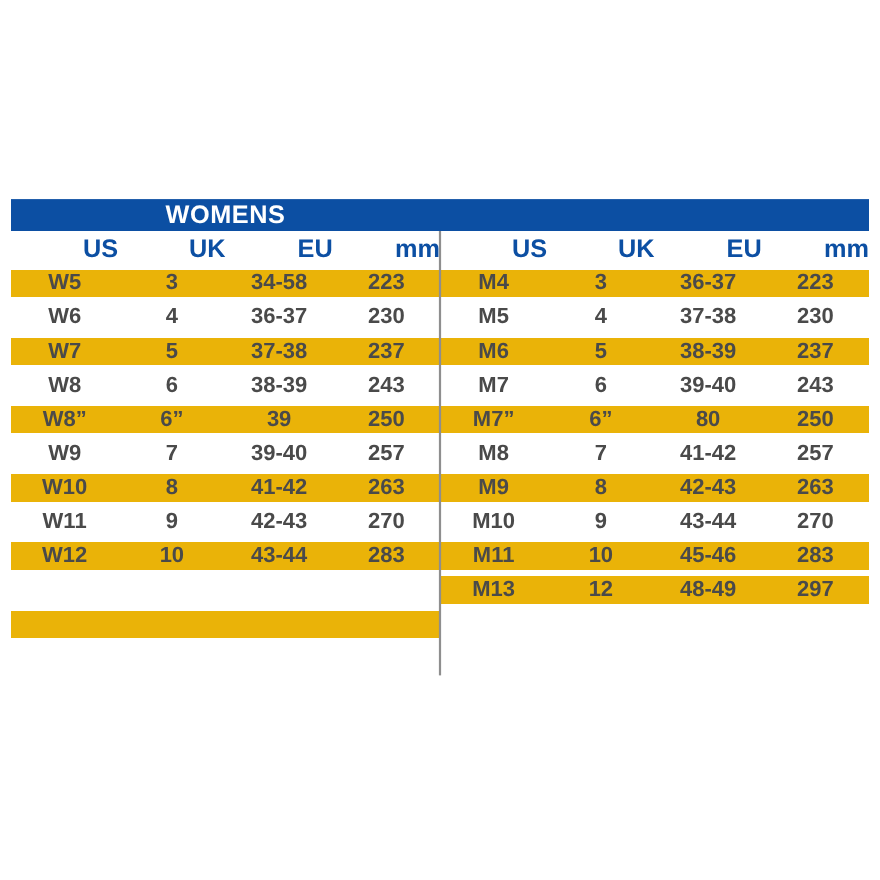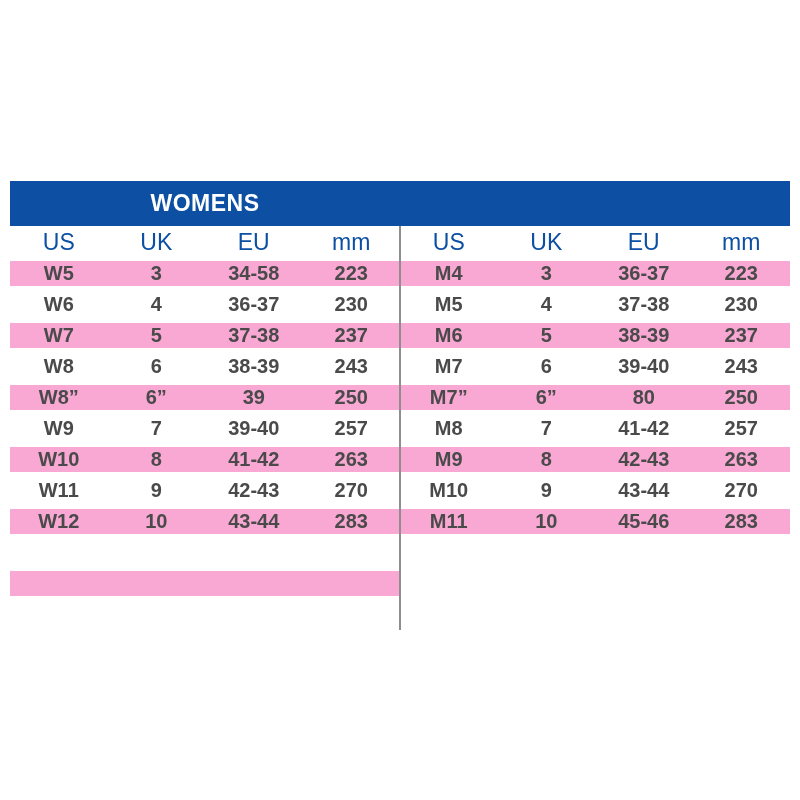--- a/index.html
+++ b/index.html
@@ -13,21 +13,21 @@
     overflow: hidden;
   }
   .size-chart {
     position: absolute;
     left: 10px;
     top: 181px;
     width: 780px;
   }
   .titlebar {
     display: flex;
-    height: 45px;
+    height: 29px;
     background: #0C4FA3;
   }
   .titlebar .half-title {
     width: 50%;
     display: flex;
     align-items: center;
     justify-content: center;
     color: #ffffff;
     font-weight: bold;
     font-size: 23px;
@@ -41,33 +41,33 @@
     width: 50%;
   }
   .colhead {
     display: flex;
     height: 32px;
     align-items: center;
     background: #ffffff;
   }
   .colhead .cell {
     width: 25%;
-    text-align: center;
+    text-align: right;
     color: #0C4FA3;
-    font-weight: normal;
+    font-weight: bold;
     font-size: 23px;
   }
   .row {
     display: flex;
     height: 31px;
     align-items: center;
     box-sizing: border-box;
   }
   .row.gray {
-    background: #f9a8d4;
+    background: #eab308;
     background-clip: content-box;
     padding: 3px 0;
   }
   .row .cell {
     width: 25%;
     text-align: center;
     color: #4A4A4A;
     font-weight: bold;
     font-size: 20px;
   }
@@ -229,19 +229,25 @@
             <div class="cell">9</div>
             <div class="cell">43-44</div>
             <div class="cell">270</div>
           </div>
           <div class="row gray">
             <div class="cell">M11</div>
             <div class="cell">10</div>
             <div class="cell">45-46</div>
             <div class="cell">283</div>
           </div>
+          <div class="row gray">
+            <div class="cell">M13</div>
+            <div class="cell">12</div>
+            <div class="cell">48-49</div>
+            <div class="cell">297</div>
+          </div>
         </div>
     </div>
 
     <div class="divider"></div>
   </div>
 
 </div>
 
 </body></html>

